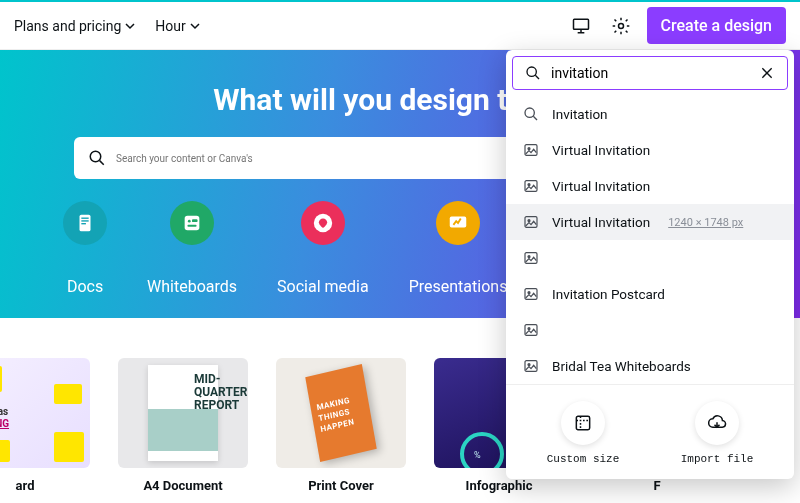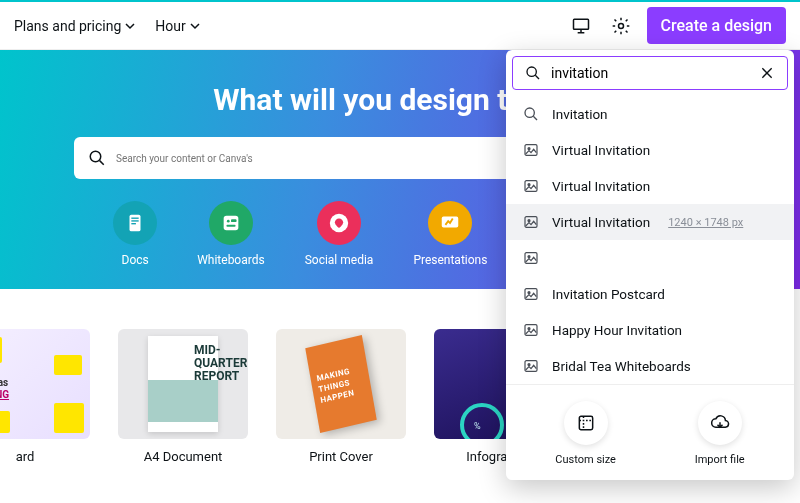--- a/index.html
+++ b/index.html
@@ -12,26 +12,26 @@
 .icon-btn { width: 28px; height: 28px; display: flex; align-items: center; justify-content: center; cursor: pointer; color: #0d1216; }
 .create-btn { background: #8b3dff; color: #fff; border: none; padding: 9px 14px; border-radius: 4px; font-size: 16px; font-weight: 500; cursor: pointer; }
 
 .hero { background: linear-gradient(100deg, #00c4cc 0%, #3a8dde 40%, #7d2ae8 100%); padding: 32px 0 22px; position: relative; }
 .hero-title { color: #fff; font-size: 30px; font-weight: 700; text-align: center; margin-bottom: 20px; }
 .hero-search { width: 652px; margin: 0 auto 22px; background: #fff; border-radius: 6px; height: 42px; display: flex; align-items: center; padding: 0 14px; gap: 10px; }
 .hero-search input { border: none; outline: none; flex: 1; font-size: 10px; color: #555; }
 .cat-row { display: flex; justify-content: center; gap: 40px; padding: 0 10px; }
 .cat { display: flex; flex-direction: column; align-items: center; gap: 8px; cursor: pointer; }
 .cat-circle { width: 44px; height: 44px; border-radius: 50%; background: #fff; display: flex; align-items: center; justify-content: center; }
-.cat-label { color: #fff; font-size: 12px; }
+.cat-label { color: #fff; font-size: 16px; margin-top: 24px; }
 
 .shelf { padding: 40px 0 10px; display: flex; gap: 28px; margin-left: -40px; }
 .card { width: 130px; display: flex; flex-direction: column; align-items: center; gap: 10px; cursor: pointer; }
 .thumb { width: 130px; height: 110px; background: #f3f3f5; border-radius: 6px; display: flex; align-items: center; justify-content: center; overflow: hidden; position: relative; }
-.card-label { font-size: 13px; color: #0d1216; font-weight: 400; }
+.card-label { font-size: 13px; color: #0d1216; font-weight: 700; }
 
 
 .th-flowing { background: linear-gradient(135deg,#f5f0ff,#e8dfff); }
 .th-flowing .s1 { position:absolute; left:6px; top:48px; font-size:10px; font-weight:700; color:#333;}
 .th-flowing .s2 { position:absolute; left:6px; top:60px; font-size:10px; font-weight:700; color:#b06; text-decoration:underline;}
 .th-flowing .y { position:absolute; background:#ffe600; border-radius:2px;}
 .th-a4 { background:#e8e8ea;}
 .th-a4 .page { width:70px; height:96px; background:#fff; position:relative; box-shadow:0 2px 6px rgba(0,0,0,.15);}
 .th-a4 .band { position:absolute; left:0; right:0; top:44px; height:42px; background:#a8cfc8;}
 .th-a4 .t { position:absolute; left:6px; top:8px; font-size:12px; font-weight:700; color:#1b3a38; line-height:1.1;margin-left:40px;}
@@ -48,21 +48,21 @@
 .dd-input-row { display: flex; align-items: center; padding: 8px 12px; gap: 10px; border: 1.5px solid #8b3dff; border-radius: 4px; margin: 6px; }
 .dd-input-row input { border: none; outline: none; flex:1; font-size: 14px; }
 .dd-list { max-height: 320px; overflow-y: auto; }
 .dd-item { display: flex; align-items: center; gap: 12px; padding: 9px 16px; font-size: 13.5px; color: #0d1216; cursor: pointer; }
 .dd-item.hover { background: #f1f2f4; }
 .dd-item .dim { color: #8a8f98; font-size: 11px; margin-left: 6px; text-decoration: underline; }
 .dd-icon { width: 18px; height: 18px; display:flex; align-items:center; justify-content:center; color:#4a4f57;}
 .dd-actions { display:flex; justify-content:space-around; padding: 16px 10px 14px; border-top:1px solid #eee; }
 .dd-act { display:flex; flex-direction:column; align-items:center; gap:8px; cursor:pointer;}
 .dd-act .circ { width:44px; height:44px; border-radius:50%; background:#fff; box-shadow:0 2px 6px rgba(0,0,0,.12); display:flex; align-items:center; justify-content:center; color:#0d1216;}
-.dd-act span { font-size:11px; color:#0d1216;}
+.dd-act span { font-size:11px; color:#0d1216;font-family:Liberation Mono, monospace;}
 
 .chev { display:inline-block; }
 </style>
 </head>
 <body>
 
 <div class="topbar">
   <div class="top-left">
     <div class="top-link">
       <span>Plans and pricing</span>
@@ -282,21 +282,20 @@
         <span>Invitation Postcard</span>
       </div>
       <div class="dd-item">
         <span class="dd-icon">
           <svg width="16" height="16" viewBox="0 0 24 24" fill="none" stroke="#4a4f57" stroke-width="1.8">
             <rect x="3" y="4" width="18" height="16" rx="2"></rect>
             <circle cx="9" cy="10" r="1.5" fill="#4a4f57"></circle>
             <path d="M4 18l5-5 3 3 4-5 4 5"></path>
           </svg>
         </span>
-        <span>Happy Hour Invitation</span>
       </div>
       <div class="dd-item">
         <span class="dd-icon">
           <svg width="16" height="16" viewBox="0 0 24 24" fill="none" stroke="#4a4f57" stroke-width="1.8">
             <rect x="3" y="4" width="18" height="16" rx="2"></rect>
             <circle cx="9" cy="10" r="1.5" fill="#4a4f57"></circle>
             <path d="M4 18l5-5 3 3 4-5 4 5"></path>
           </svg>
         </span>
         <span>Bridal Tea Whiteboards</span>

